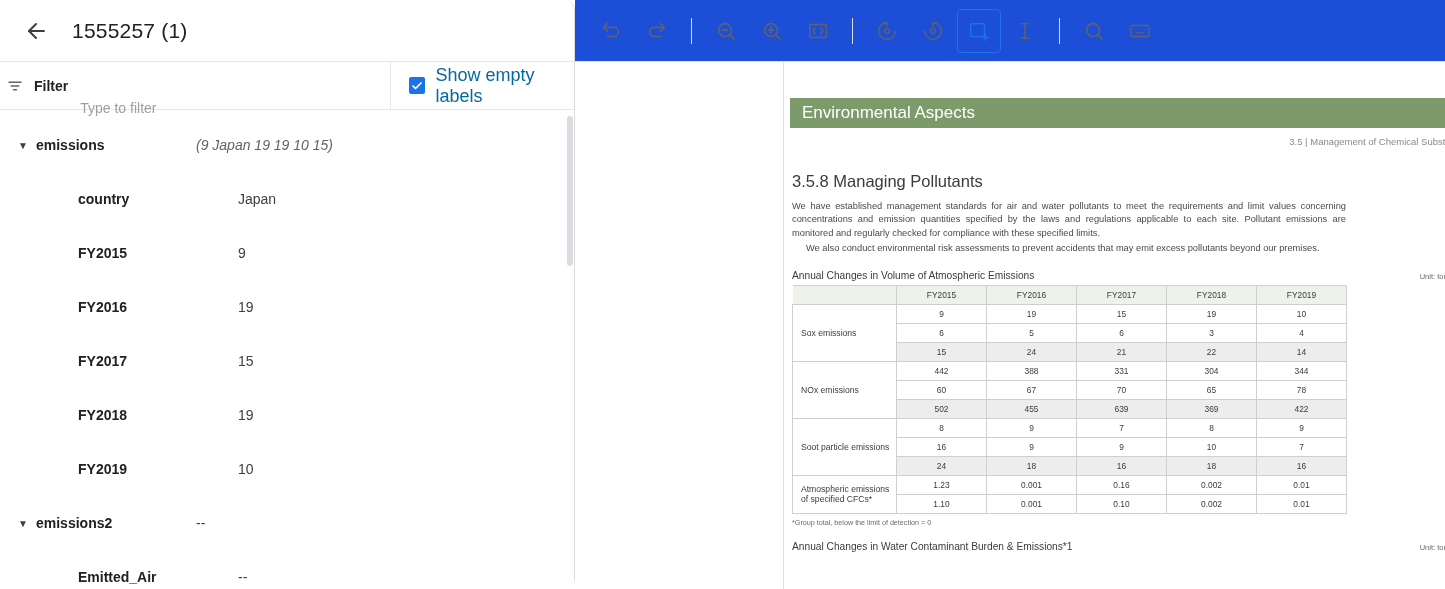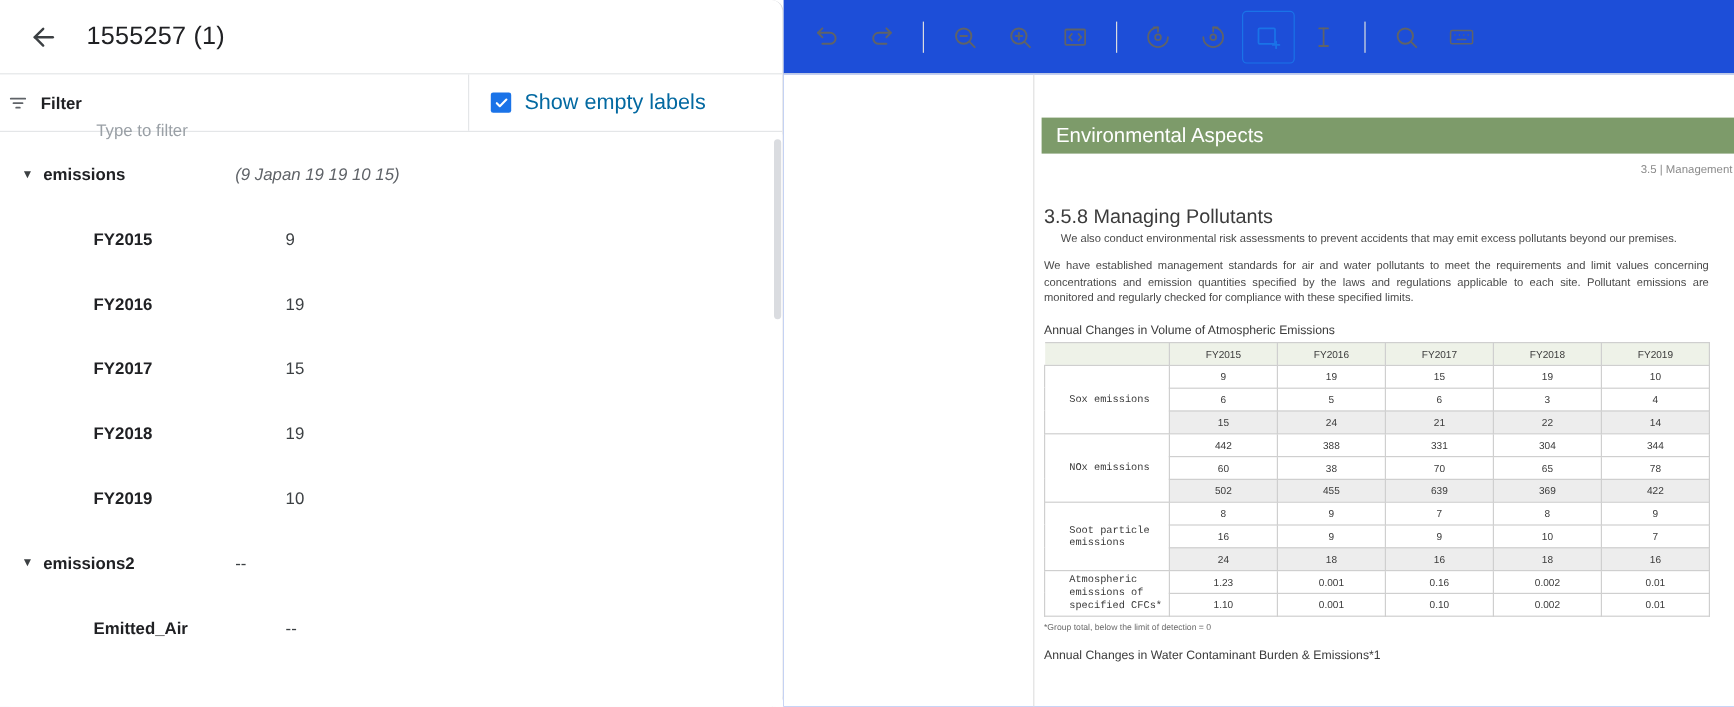--- a/index.html
+++ b/index.html
@@ -12,21 +12,21 @@
   }
   .app {
     position: relative;
     width: 1445px; height: 589px;
     display: flex;
     background: #fff;
   }
 
   
   .left-panel {
-    width: 653px;
+    width: 575px;
     height: 589px;
     border-right: 1px solid #dadce0;
     display: flex;
     flex-direction: column;
     background: #fff;
     position: relative;
     border-radius: 10px;
   }
   .lp-header {
     height: 62px;
@@ -270,23 +270,22 @@
     color: #3b3b3b;
     height: 19px;
     text-align: center;
     font-weight: normal;
     padding: 0;
   }
   table.emis th.corner { background: #eef2e8; border-left: none;}
   table.emis th.hdr { background: #eef2e8; }
   table.emis td.rowlabel {
     text-align: left;
-    padding-left: 20px;
+    padding-left: 8px;
     font-size: 8.6px;
-    font-family: Liberation Mono, monospace;
   }
   table.emis tr.total td { background: #ededed; }
   .tbl-note {
     font-size: 7.2px;
     color: #6b6b6b;
     margin-top: 4px;
     padding-left: 2px;
   }
 </style>
 </head>
@@ -329,20 +328,24 @@
     </div>
 
     <div class="lp-body">
 
       <div class="row group">
         <span class="caret">▼</span>
         <span class="key">emissions</span>
         <span class="value italic">(9 Japan 19 19 10 15)</span>
       </div>
 
+      <div class="row child">
+        <span class="key">country</span>
+        <span class="value">Japan</span>
+      </div>
 
       <div class="row child">
         <span class="key">FY2015</span>
         <span class="value">9</span>
       </div>
 
       <div class="row child">
         <span class="key">FY2016</span>
         <span class="value">19</span>
       </div>
@@ -468,22 +471,22 @@
 
     <div class="viewer">
       <div class="page-divider-left"></div>
 
       <div class="page">
 
         <div class="eco-band">Environmental Aspects</div>
         <div class="eco-sub">3.5  |  Management of Chemical Substance</div>
 
         <div class="sec-title">3.5.8 Managing Pollutants</div>
+        <div class="sec-body">We have established management standards for air and water pollutants to meet the requirements and limit values concerning concentrations and emission quantities specified by the laws and regulations applicable to each site. Pollutant emissions are monitored and regularly checked for compliance with these specified limits.</div>
         <div class="sec-body" style="margin-top:2px; text-indent:14px;">We also conduct environmental risk assessments to prevent accidents that may emit excess pollutants beyond our premises.</div>
-        <div class="sec-body">We have established management standards for air and water pollutants to meet the requirements and limit values concerning concentrations and emission quantities specified by the laws and regulations applicable to each site. Pollutant emissions are monitored and regularly checked for compliance with these specified limits.</div>
 
         <div class="tbl-caption-row">
           <span class="tbl-caption">Annual Changes in Volume of Atmospheric Emissions</span>
           <span class="tbl-unit">Unit: tons/year</span>
         </div>
 
         <table class="emis">
           <colgroup>
             <col style="width:104px">
               <col style="width:90px">
@@ -528,21 +531,21 @@
           <tr>
             <td class="rowlabel" rowspan="3">NOx emissions</td>
             <td>442</td>
             <td>388</td>
             <td>331</td>
             <td>304</td>
             <td>344</td>
           </tr>
           <tr>
             <td>60</td>
-            <td>38</td>
+            <td>67</td>
             <td>70</td>
             <td>65</td>
             <td>78</td>
           </tr>
           <tr class="total">
             <td>502</td>
             <td>455</td>
             <td>639</td>
             <td>369</td>
             <td>422</td>

